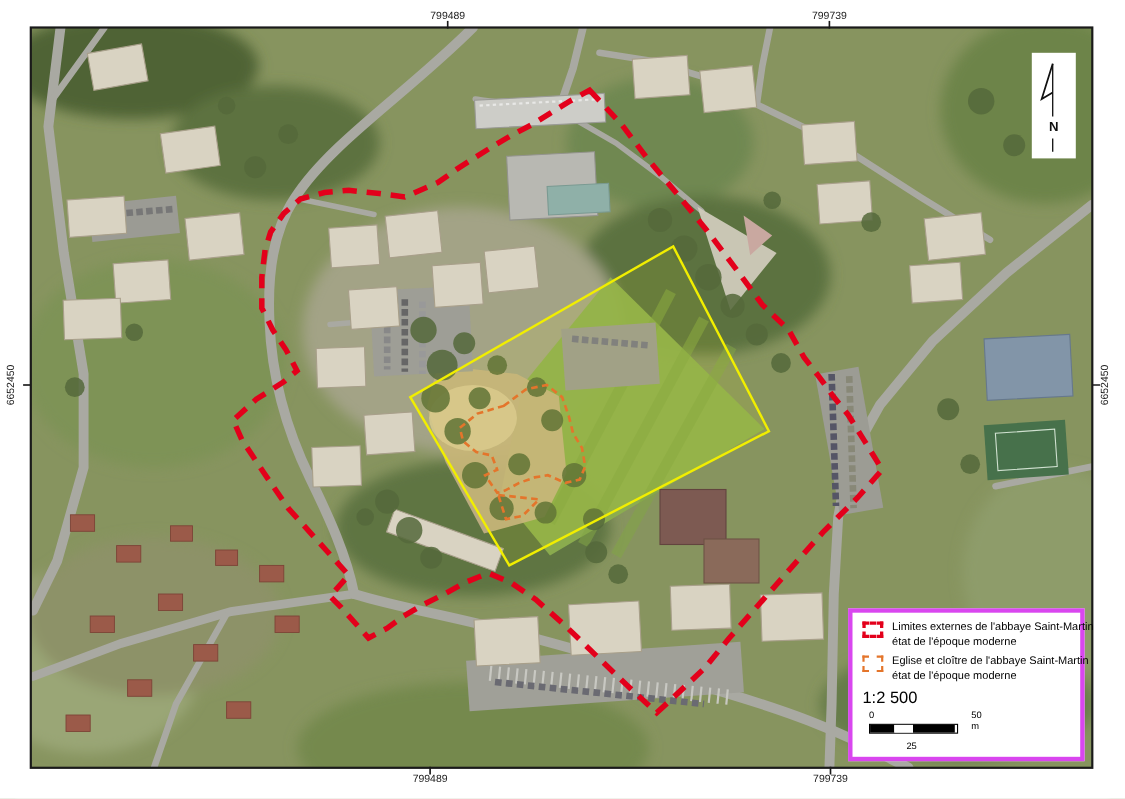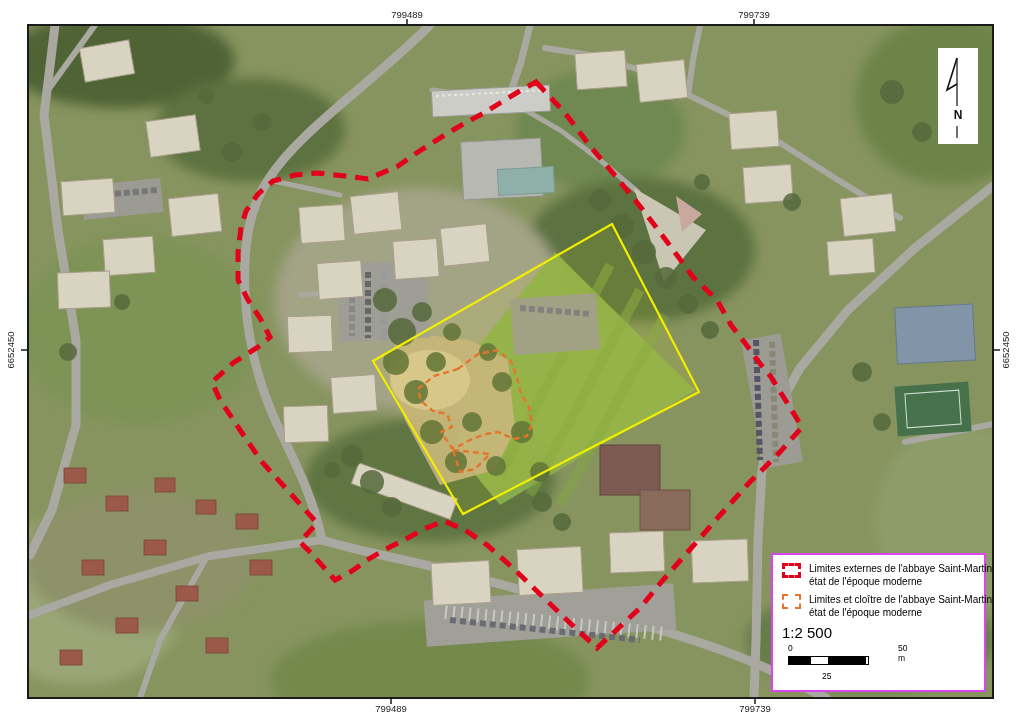--- a/index.html
+++ b/index.html
@@ -7,32 +7,32 @@
        font-family:"Liberation Sans",sans-serif;}
   .sheet{position:absolute;inset:0;background:#fff;border-radius:17px;}
   svg.map-svg{position:absolute;left:0;top:0;}
   .coord-label{position:absolute;font-size:9.5px;color:#222;transform:translateX(-50%);white-space:nowrap;}
   .coord-label.side-left{transform:translate(-50%,-50%) rotate(-90deg);}
   .coord-label.side-right{transform:translate(-50%,-50%) rotate(-90deg);}
   .north-box{position:absolute;left:938px;top:48px;width:40px;height:96px;background:#fff;}
   .north-box .n-label{position:absolute;left:0;right:0;top:60px;text-align:center;
        font-size:12px;font-weight:bold;color:#111;}
   .legend{position:absolute;left:771px;top:553px;width:215px;height:139px;background:#fff;
-       border:2px solid #d946ef;box-sizing:border-box;padding:7px 0 0 9px;}
+       border:4px solid #d946ef;box-sizing:border-box;padding:7px 0 0 9px;}
   .legend-item{display:flex;align-items:flex-start;margin-bottom:5px;}
   .swatch{width:19px;height:15px;box-sizing:border-box;flex:0 0 19px;margin-right:8px;margin-top:1px;}
   .swatch.red-dashed{border:3px dashed #e3001b;}
   .swatch.orange-dashed{border:2px dashed #e4752b;}
   .swatch.yellow-solid{border:3px solid #f1ee00;background:#fdfdf4;}
   .legend-text{font-size:10px;line-height:1.3;color:#000;white-space:nowrap;}
   .scale-ratio{font-size:15px;color:#000;margin:0 0 2px 0;}
   .scalebar-wrap{position:relative;width:110px;height:30px;}
   .scalebar-labels{position:relative;height:12px;font-size:8.5px;color:#000;}
   .scalebar-labels span{position:absolute;top:0;}
-  .sb-0{left:6px;} .sb-25{left:40px;margin-top:28px;} .sb-50{left:81px;padding-left:35px;}
+  .sb-0{left:6px;} .sb-25{left:40px;margin-top:28px;} .sb-50{left:64px;padding-left:35px;}
   .scalebar{position:absolute;left:6px;top:13px;width:79px;height:7px;border:1px solid #000;
        display:flex;}
   .sb-seg{height:100%;}
   .sb-seg.black{background:#000;} .sb-seg.white{background:#fff;}
 </style>
 </head>
 <body>
 
 <div class="sheet">
 
@@ -249,21 +249,21 @@
     <div class="legend-item">
       <div class="swatch red-dashed"></div>
       <div class="legend-text">
         <div>Limites externes de l'abbaye Saint-Martin</div>
         <div>état de l'époque moderne</div>
       </div>
     </div>
     <div class="legend-item">
       <div class="swatch orange-dashed"></div>
       <div class="legend-text">
-        <div>Limites et cloître de l'abbaye Saint-Martin</div>
+        <div>Eglise et cloître de l'abbaye Saint-Martin</div>
         <div>état de l'époque moderne</div>
       </div>
     </div>
     <div class="scale-ratio">1:2 500</div>
     <div class="scalebar-wrap">
       <div class="scalebar-labels">
         <span class="sb-0">0</span>
         <span class="sb-25">25</span>
         <span class="sb-50">50 m</span>
       </div>

